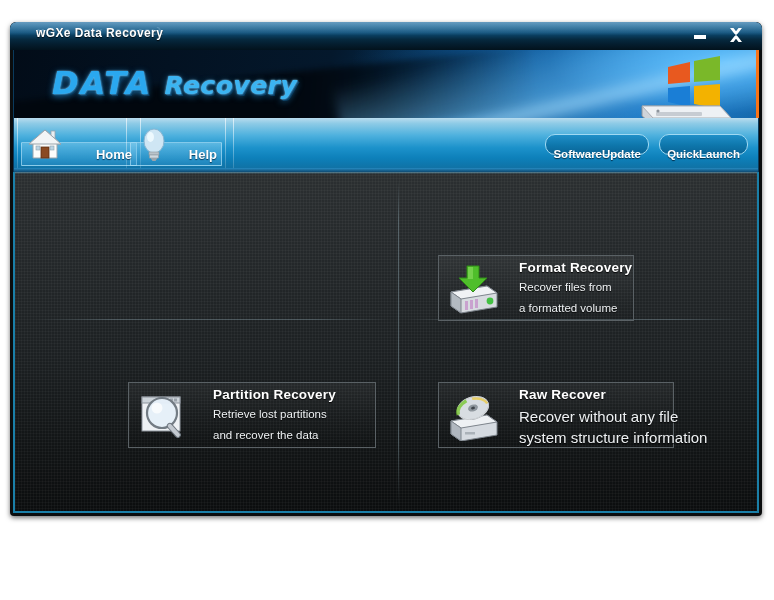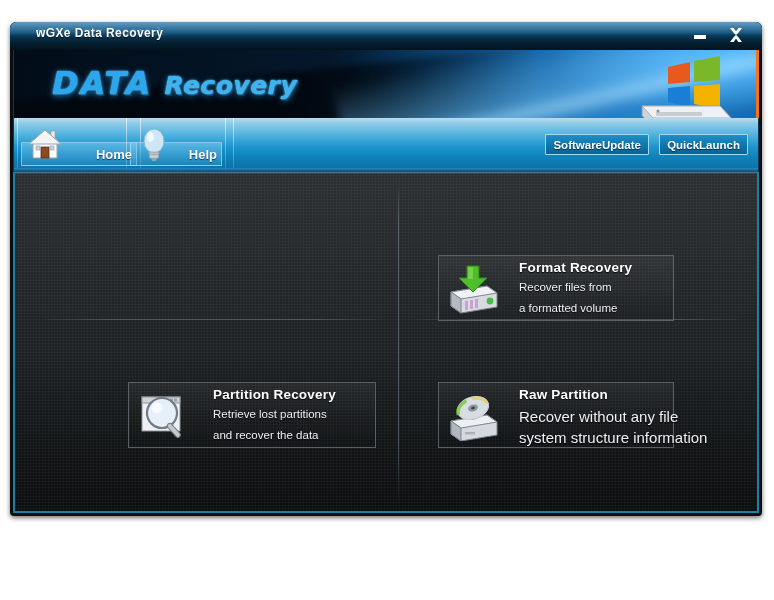--- a/index.html
+++ b/index.html
@@ -242,27 +242,27 @@
   #tb-home { left: 3px; padding-left: 24px; }
   #tb-help { left: 112px; }
   #tb-edge { left: 219px; width: 2px; }
 
   .tb-rbtn {
     position: absolute;
     top: 16px;
     height: 21px;
     background: linear-gradient(to bottom, #1f8fc8 0%, #0e76ab 55%, #0a6496 100%);
     border: 1px solid #9fd9f2;
-    border-radius: 1px;
+    border-radius: 10px;
     color: #ffffff;
     font-size: 11.5px;
     font-weight: bold;
     line-height: 21px;
     text-align: center;
-    padding: 0 7px;
+    padding: 9px 7px;
     text-shadow: 0 1px 1px rgba(0,35,60,0.9);
     cursor: default;
     box-sizing: border-box;
     white-space: nowrap;
   }
   #btn-software-update { right: 109px; }
   #btn-quick-launch { right: 10px; }
 
   
   #content {
@@ -316,21 +316,21 @@
   .card {
     position: absolute;
     height: 66px;
     box-sizing: border-box;
     border: 1px solid #5a6165;
     background:
       linear-gradient(to bottom, rgba(255,255,255,0.055) 0%, rgba(255,255,255,0.018) 45%, rgba(0,0,0,0.10) 100%);
     cursor: default;
   }
   #card-deleted   { left: 113px; top: 83px;  width: 248px; }
-  #card-format    { left: 423px; top: 83px;  width: 236px; }
+  #card-format    { left: 423px; top: 83px;  width: 196px; }
   #card-partition { left: 113px; top: 210px; width: 248px; }
   #card-raw       { left: 423px; top: 210px; width: 236px; }
 
   .card-icon {
     position: absolute;
     left: 8px;
     top: 8px;
     width: 56px;
     height: 50px;
   }
@@ -509,19 +509,19 @@
         <rect x="18" y="41" width="10" height="2.5" fill="#aab1b8"></rect>
         <g transform="translate(26,17)">
           <ellipse cx="0" cy="0" rx="16" ry="11" fill="#d8dde2" stroke="#9aa1a8" stroke-width="1" transform="rotate(-18)"></ellipse>
           <ellipse cx="0" cy="0" rx="16" ry="11" fill="none" stroke="#ffffff" stroke-width="0.8" opacity="0.6" transform="rotate(-18)"></ellipse>
           <path d="M-16 2 A16 11 0 0 1 -4 -9" fill="none" stroke="#7ec83c" stroke-width="3.5" transform="rotate(-18)" opacity="0.85"></path>
           <path d="M2 -9 A16 11 0 0 1 15 0" fill="none" stroke="#f0c419" stroke-width="2.5" transform="rotate(-18)" opacity="0.6"></path>
           <ellipse cx="0" cy="0" rx="5" ry="3.4" fill="#8f979e" transform="rotate(-18)"></ellipse>
           <ellipse cx="0" cy="0" rx="2" ry="1.4" fill="#40464c" transform="rotate(-18)"></ellipse>
         </g>
       </svg>
-      <div class="card-title">Raw Partition</div>
+      <div class="card-title">Raw Recover</div>
       <div class="card-line1">Recover without any file</div>
       <div class="card-line2">system structure information</div>
     </div>
 
   </div>
 </div>
 
 </body></html>

